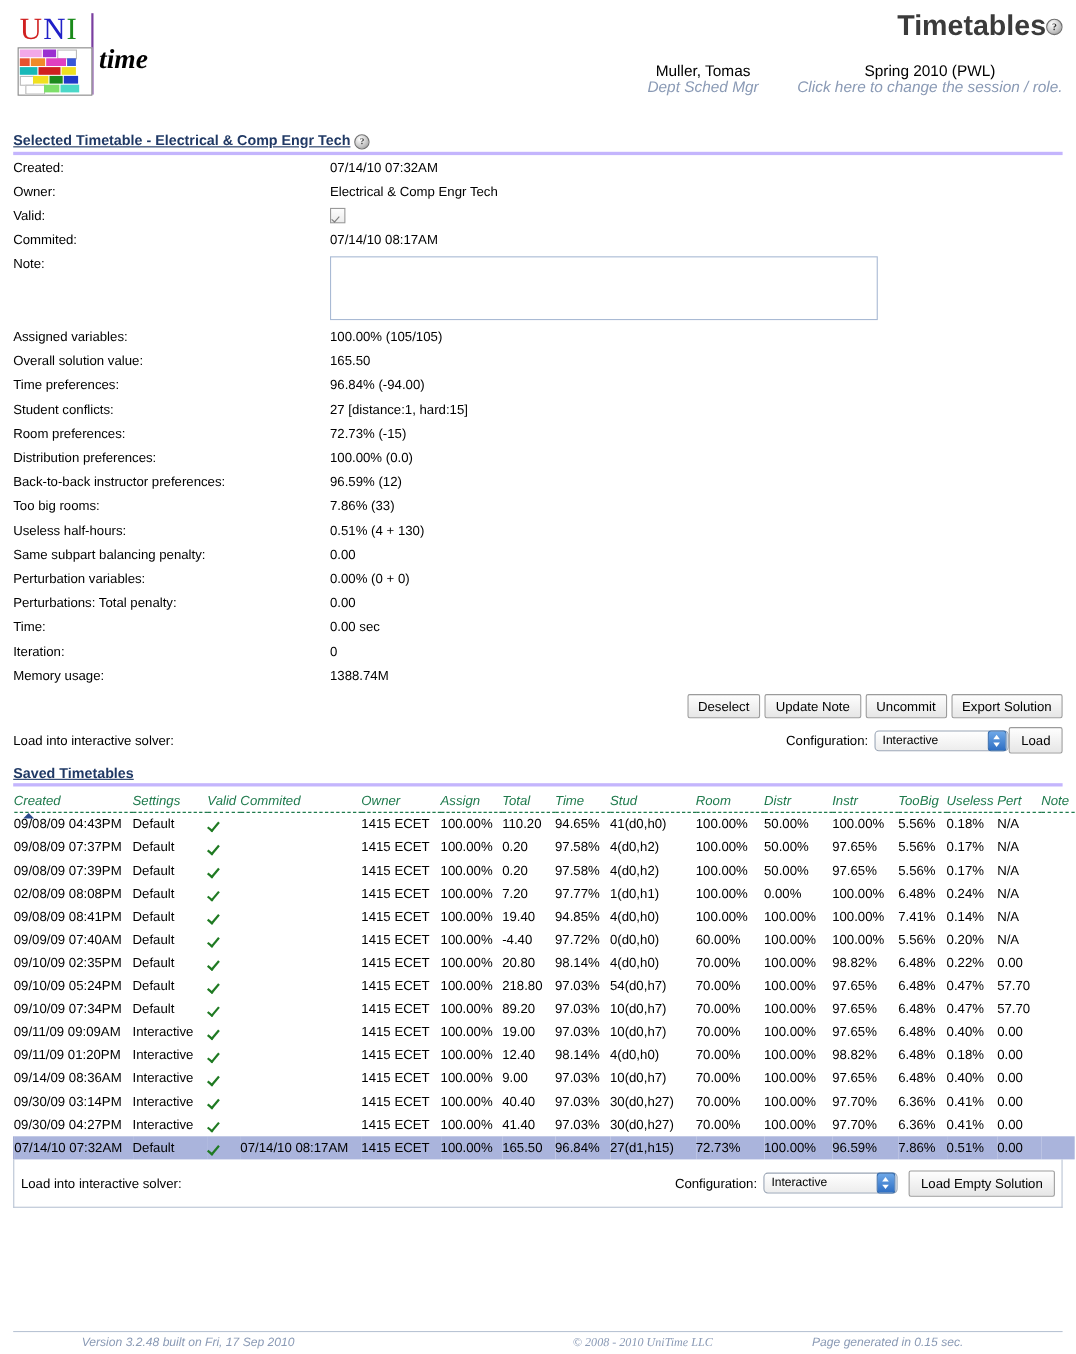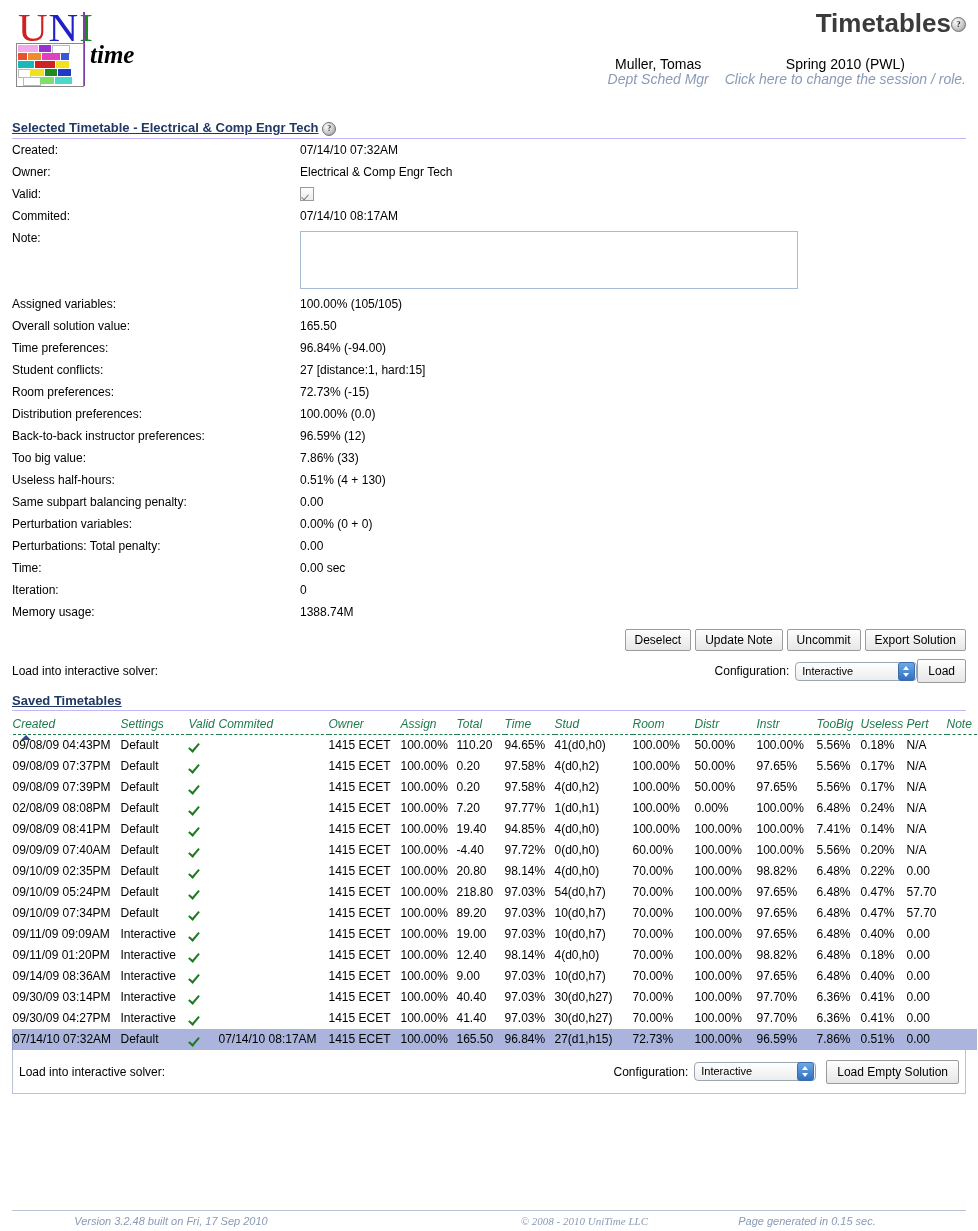--- a/index.html
+++ b/index.html
@@ -28,21 +28,21 @@
     left: 12px;
     top: 12px;
     width: 112px;
     height: 74px;
   }
   #logo .uni-text {
     position: absolute;
     left: 6px;
     top: 0px;
     font-family: "Liberation Serif", serif;
-    font-size: 41px;
+    font-size: 28px;
     letter-spacing: 1px;
     line-height: 30px;
   }
   #logo .uni-text .u { color: #d02020; }
   #logo .uni-text .n { color: #2020c8; }
   #logo .uni-text .i { color: #1a8a1a; }
   #logo .divider {
     position: absolute;
     left: 71px;
     top: 0px;
@@ -105,42 +105,42 @@
   }
   .help-icon.small {
     width: 12px; height: 12px; line-height: 12px; font-size: 8px;
     vertical-align: middle;
   }
   #user-session {
     position: absolute;
     right: 12px;
     top: 56px;
     display: flex;
-    gap: 16px;
+    gap: 35px;
     align-items: flex-end;
   }
   #user-session .cell { text-align: center; }
   #user-session .main {
     font-size: 14px;
     color: #000;
     line-height: 17px;
   }
   #user-session .sub {
     font-size: 14px;
     font-style: italic;
     color: #8a9ab5;
     line-height: 13px;
   }
   #user-session .cell.right .sub { color: #8a9ab5; }
 
   
   .section-title {
     margin: 0 12px;
     padding: 0 0 2px 0;
-    border-bottom: 1px solid #c4b5fd;
+    border-bottom: 3px solid #c4b5fd;
     font-size: 13px;
     font-weight: bold;
     color: #1f3864;
   }
   .section-title .txt { text-decoration: underline; }
   #selected-section-title { margin-top: 20px; }
   #saved-section-title { margin-top: 10px; }
 
   
   #detail-table {
@@ -470,21 +470,21 @@
       </tr>
       <tr>
         <td class="label">Distribution preferences:</td>
         <td class="value">100.00% (0.0)</td>
       </tr>
       <tr>
         <td class="label">Back-to-back instructor preferences:</td>
         <td class="value">96.59% (12)</td>
       </tr>
       <tr>
-        <td class="label">Too big value:</td>
+        <td class="label">Too big rooms:</td>
         <td class="value">7.86% (33)</td>
       </tr>
       <tr>
         <td class="label">Useless half-hours:</td>
         <td class="value">0.51% (4 + 130)</td>
       </tr>
       <tr>
         <td class="label">Same subpart balancing penalty:</td>
         <td class="value">0.00</td>
       </tr>

